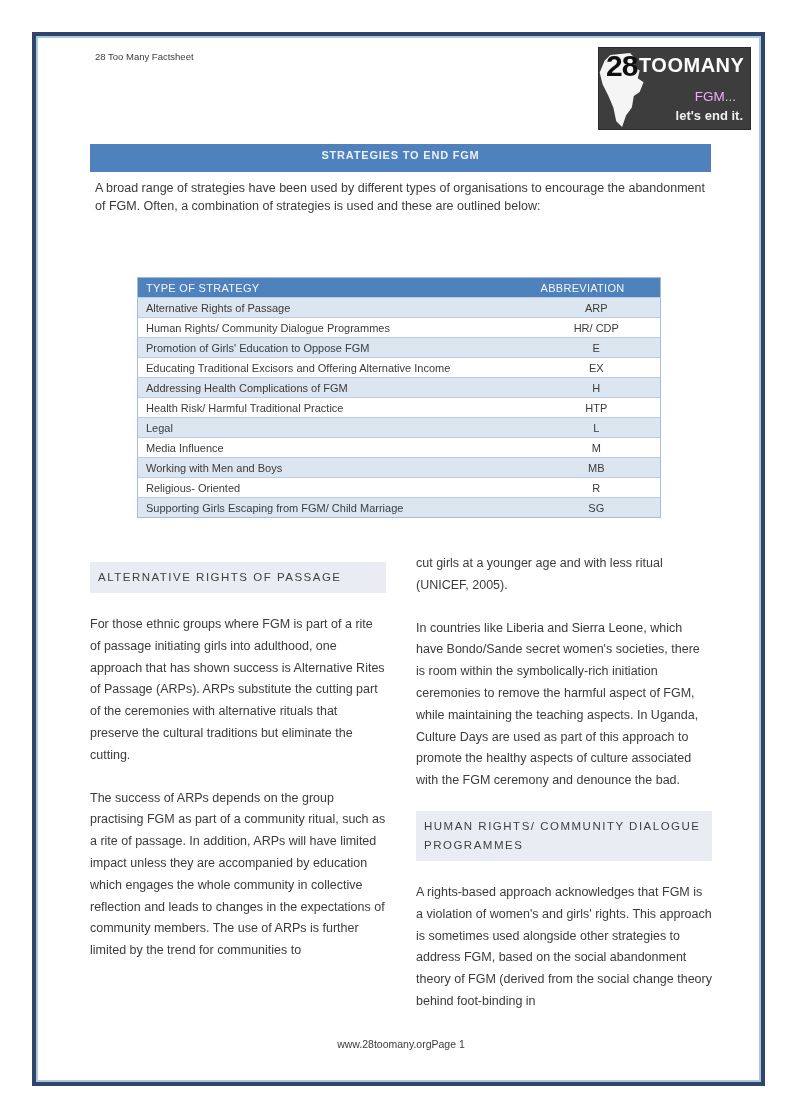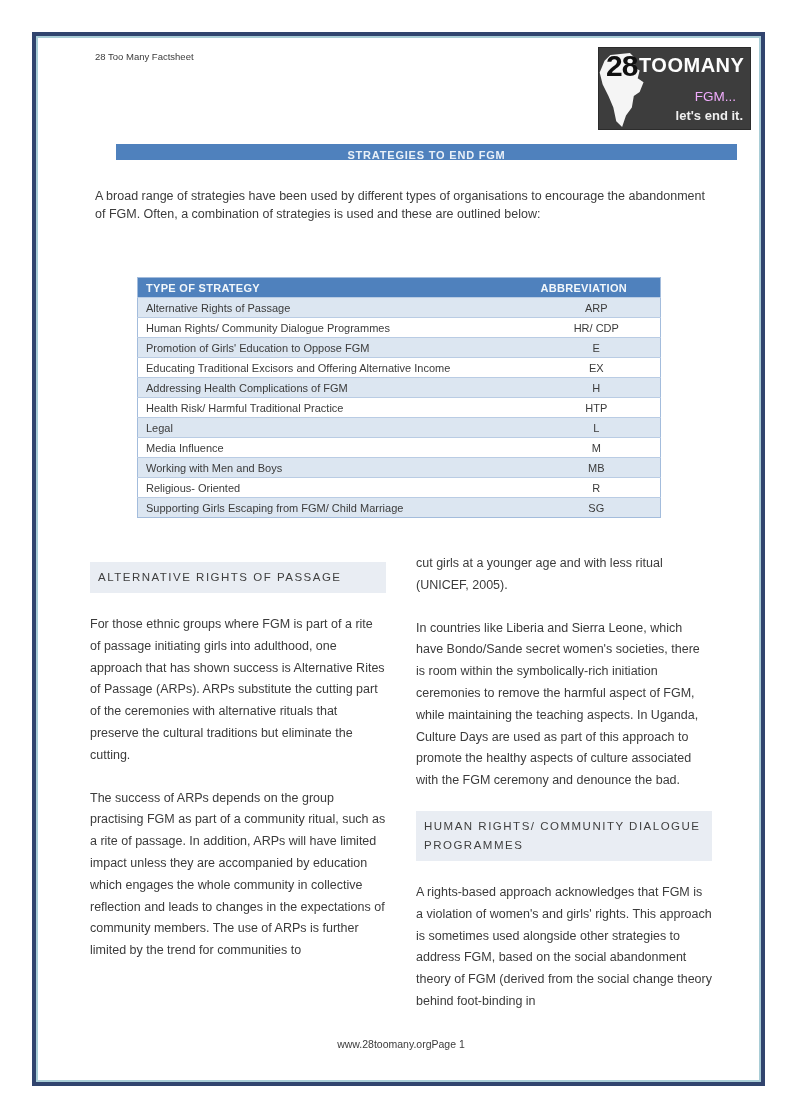--- a/index.html
+++ b/index.html
@@ -34,36 +34,36 @@
     color:#fdfdfd; letter-spacing:0.5px;
   }
   .logo-tag1 {
     position:absolute; right:14px; top:41px; font-size:13.5px; color:#f0abfc;
   }
   .logo-tag2 {
     position:absolute; right:7px; top:60px; font-size:13px; color:#efefef;font-weight:bold;
   }
   
   .banner {
-    position:absolute; left:90px; top:144px; width:621px; height:16px;
+    position:absolute; left:90px; top:144px; width:621px; height:28px;
     background:#4F81BD; color:#EAF1F8; font-size:11px; font-weight:bold;
-    letter-spacing:0.8px; text-align:center; line-height:22px;margin-left:26px;
+    letter-spacing:0.8px; text-align:center; line-height:22px;
   }
   .intro {
     position:absolute; left:95px; top:180px; width:618px;
-    font-size:12.5px; line-height:17.5px; color:#3b3b3b;margin-top:8px;
+    font-size:12.5px; line-height:17.5px; color:#3b3b3b;
   }
   
   table.strategy {
     position:absolute; left:137px; top:277px; width:524px;
     border-collapse:collapse; font-size:11px; color:#3b3b3b;
     border:1px solid #A3BCDC;
   }
   table.strategy th {
-    background:#4F81BD; color:#F2F7FB; font-weight:bold; height:20px;
+    background:#4F81BD; color:#F2F7FB; font-weight:normal; height:20px;
     text-align:left; padding:0 8px; letter-spacing:0.3px;
   }
   table.strategy th.abbr-h { }
   table.strategy td {
     height:20px; padding:0 8px; border-top:1px solid #B9CCE4;
     background:#ffffff;
   }
   table.strategy td.abbr { text-align:center; width:128px; }
   table.strategy tr:nth-child(odd) td { background:#DCE6F1; }
   

